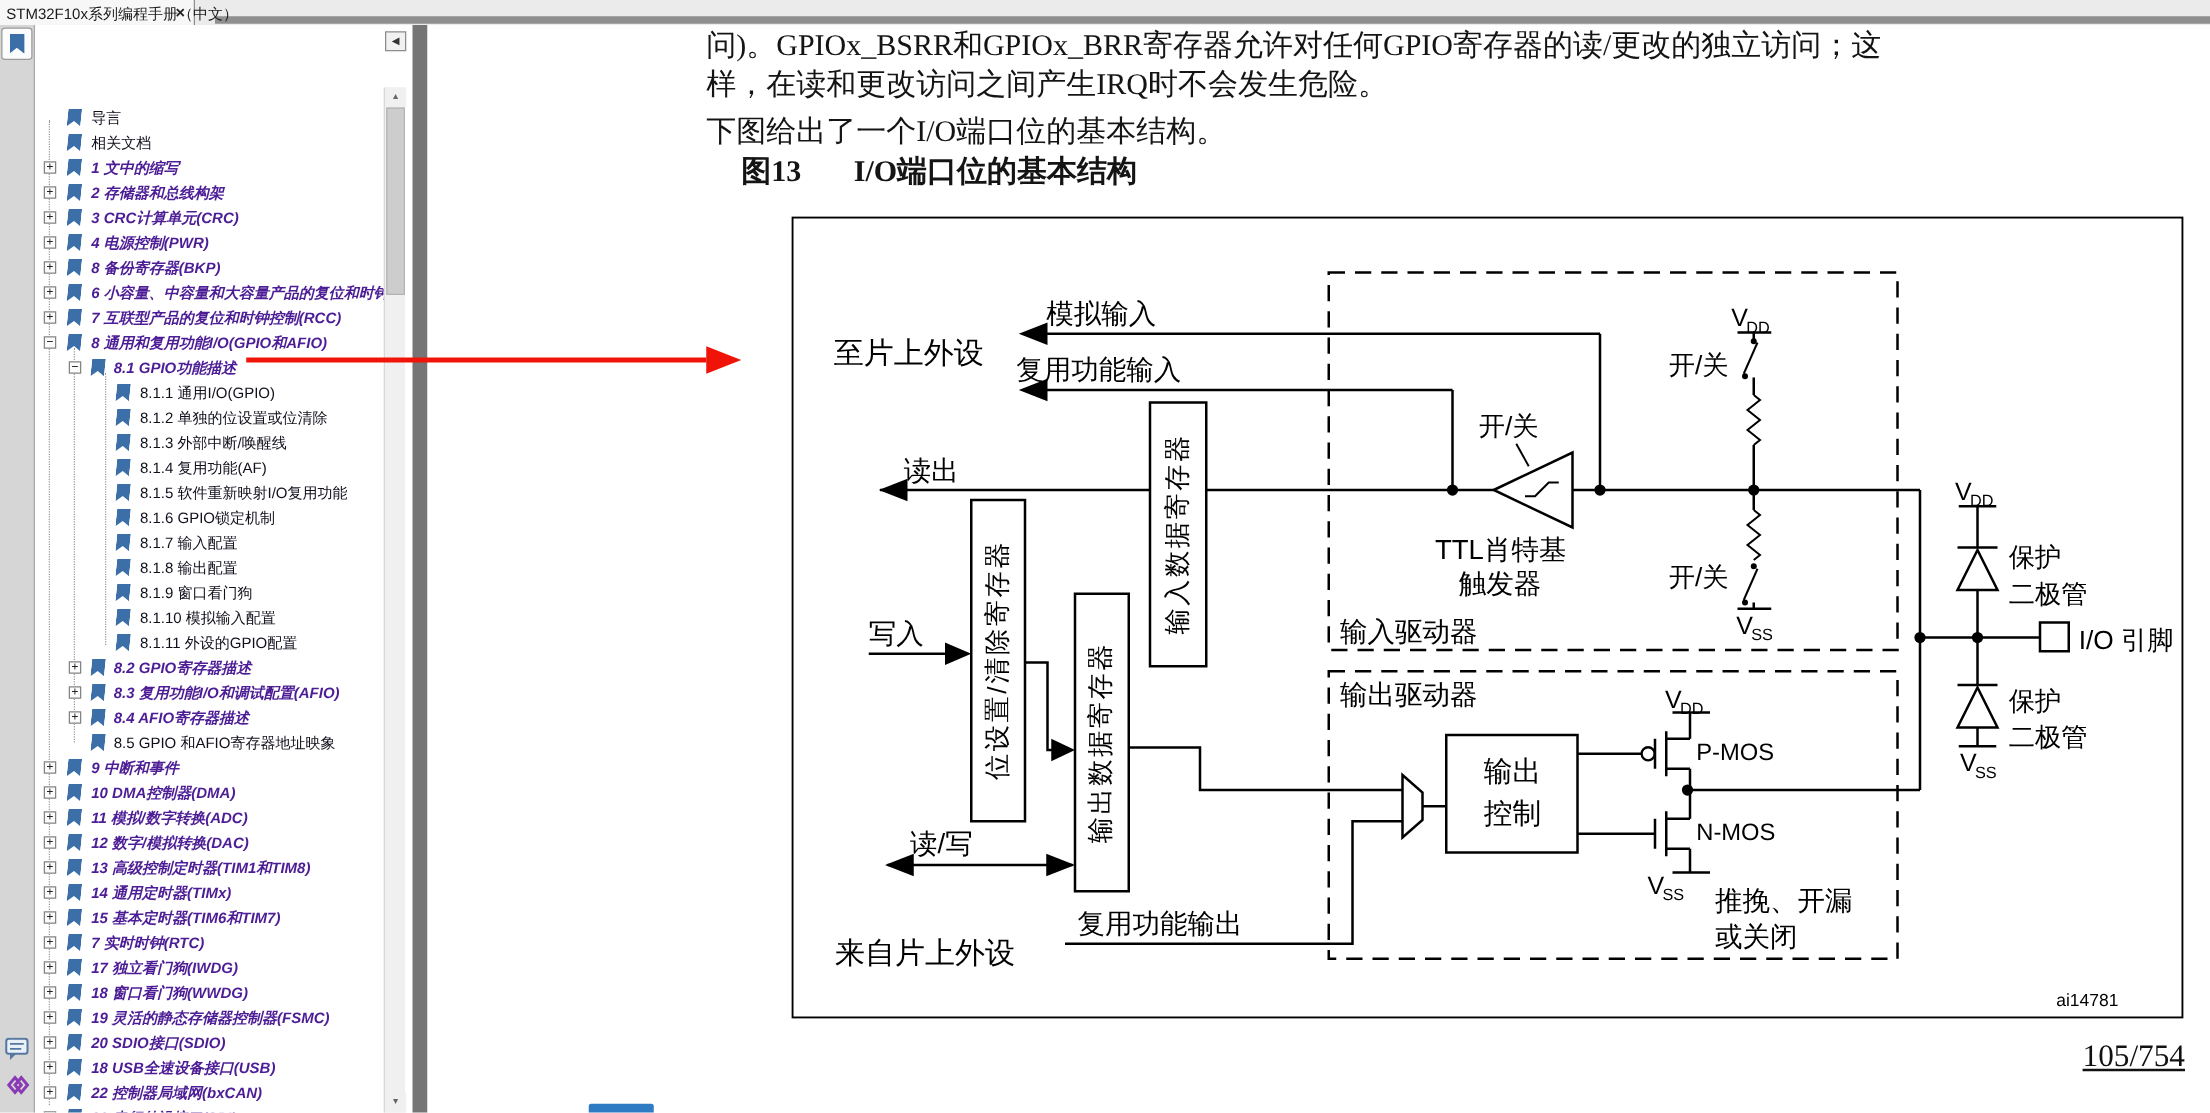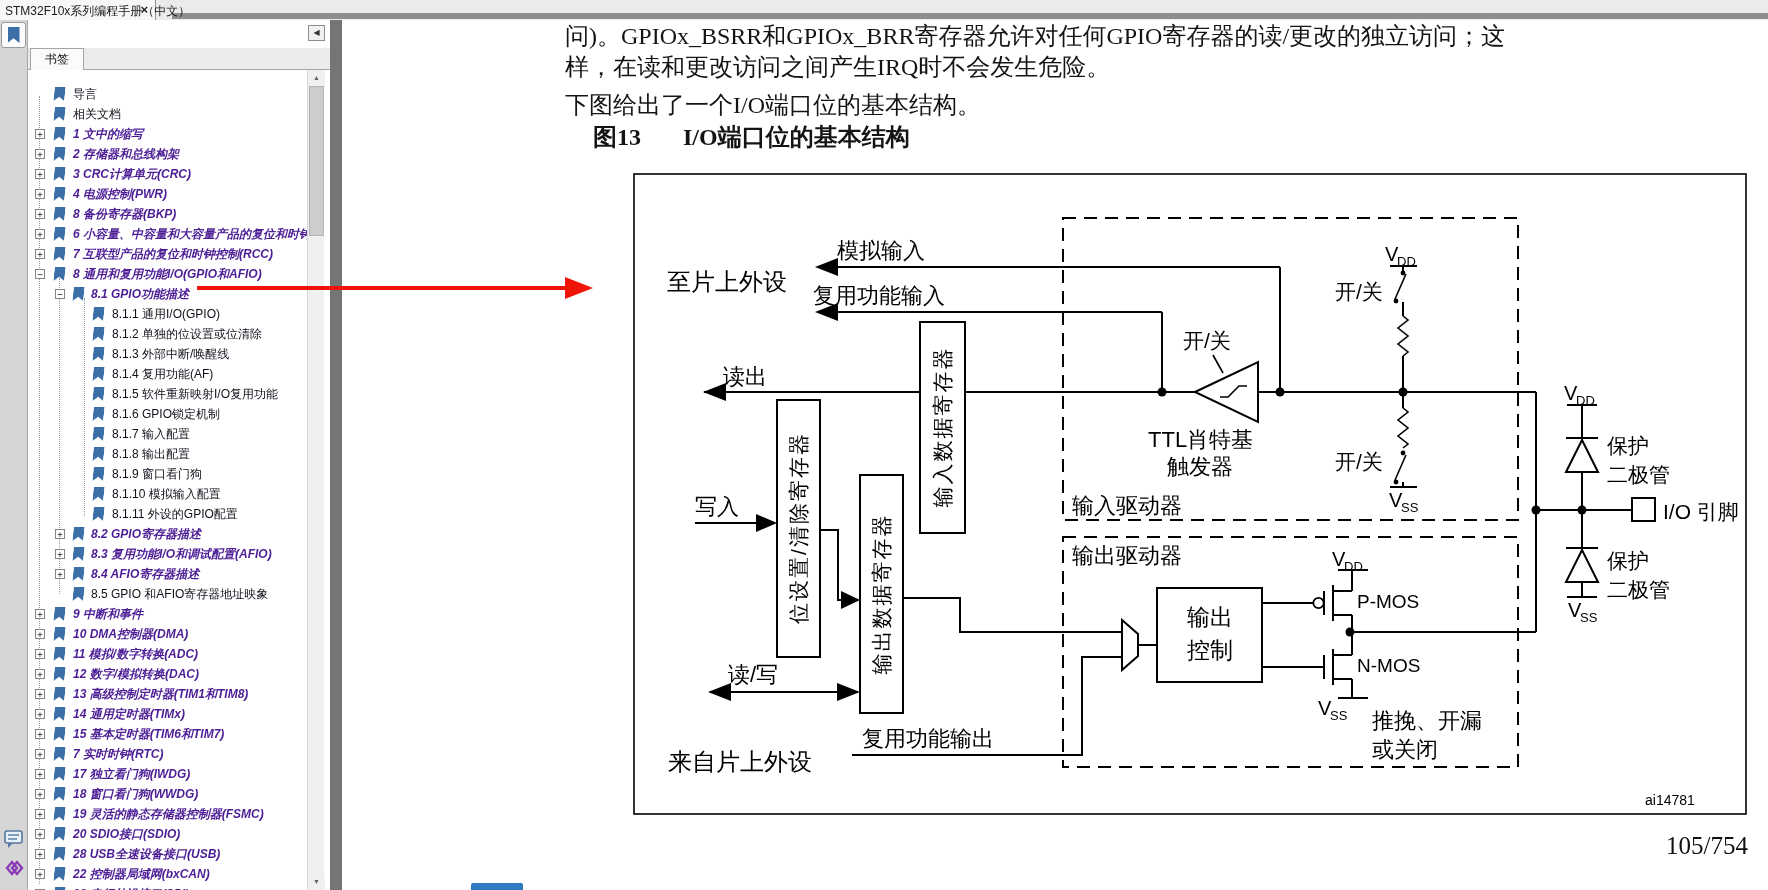--- a/index.html
+++ b/index.html
@@ -56,21 +56,21 @@
   
   #splitter { left:330px; top:20px; width:12px; height:870px; background:#757575; cursor:ew-resize; }
 
   
   #docarea { left:342px; top:20px; width:1426px; height:870px; background:#ffffff; }
   .bodytext { position:absolute; font-family:"Liberation Serif","DejaVu Serif",serif;
               font-size:24px; color:#141414; white-space:nowrap; }
   #caption { font-weight:bold; }
   #caption .figttl { margin-left:42px; }
   #pagenum { position:absolute; top:832px; right:20px; font-family:"Liberation Serif","DejaVu Serif",serif;
-             font-size:25px; color:#111; }
+             font-size:25px; color:#111;text-decoration:underline; }
   #logo-sliver { position:absolute; left:471px; top:883px; width:52px; height:7px; border-radius:2px 2px 0 0; }
 
   
   #arrow-shaft { position:absolute; left:197px; top:286px; width:368px; height:4px; z-index:40; }
   #arrow-head  { position:absolute; left:565px; top:277px; width:0; height:0; z-index:40;
                  border-top:11px solid transparent; border-bottom:11px solid transparent;
                  border-left:28px solid #f01408; }
 
   
   #fig { position:absolute; left:633px; top:173px; }
@@ -115,23 +115,20 @@
   <div id="attach-ic">
     <svg width="22" height="20">
       <path class="purp" d="M4,10 L9,4 L14,10 L9,16 Z" fill="none" stroke-width="2.4" stroke="#8a3ab5"></path>
       <path class="purp" d="M9,10 L14,4 L19,10 L14,16 Z" fill="none" stroke-width="2.4" stroke="#8a3ab5"></path>
     </svg>
   </div>
 </div>
 
 <div id="sidebar" class="abs">
   <div id="collapse-btn">◀</div>
-  <div id="tabrow">
-    <div id="panel-tab">书签</div>
-  </div>
   <div id="tree">
     <div class="guide" style="left:11px; top:26px; height:788px;"></div>
     <div class="guide" style="left:31px; top:208px; height:316px;"></div>
     <div class="guide" style="left:56px; top:228px; height:218px;"></div>
   <div class="trow lvl0">
         <span class="bicon" style="background: rgb(60, 111, 168);"></span>
         <span class="blabel">导言</span>
       </div>
       <div class="trow lvl0">
         <span class="bicon" style="background: rgb(60, 111, 168);"></span>
@@ -301,21 +298,21 @@
         <span class="blabel">19 灵活的静态存储器控制器(FSMC)</span>
       </div>
       <div class="trow lvl0 bold">
         <span class="ebox">+</span>
         <span class="bicon" style="background: rgb(60, 111, 168);"></span>
         <span class="blabel">20 SDIO接口(SDIO)</span>
       </div>
       <div class="trow lvl0 bold">
         <span class="ebox">+</span>
         <span class="bicon" style="background: rgb(60, 111, 168);"></span>
-        <span class="blabel">28 USB全速设备接口(USB)</span>
+        <span class="blabel">18 USB全速设备接口(USB)</span>
       </div>
       <div class="trow lvl0 bold">
         <span class="ebox">+</span>
         <span class="bicon" style="background: rgb(60, 111, 168);"></span>
         <span class="blabel">22 控制器局域网(bxCAN)</span>
       </div>
       <div class="trow lvl0 bold">
         <span class="ebox">+</span>
         <span class="bicon" style="background: rgb(60, 111, 168);"></span>
         <span class="blabel">23 串行外设接口(SPI)</span>

